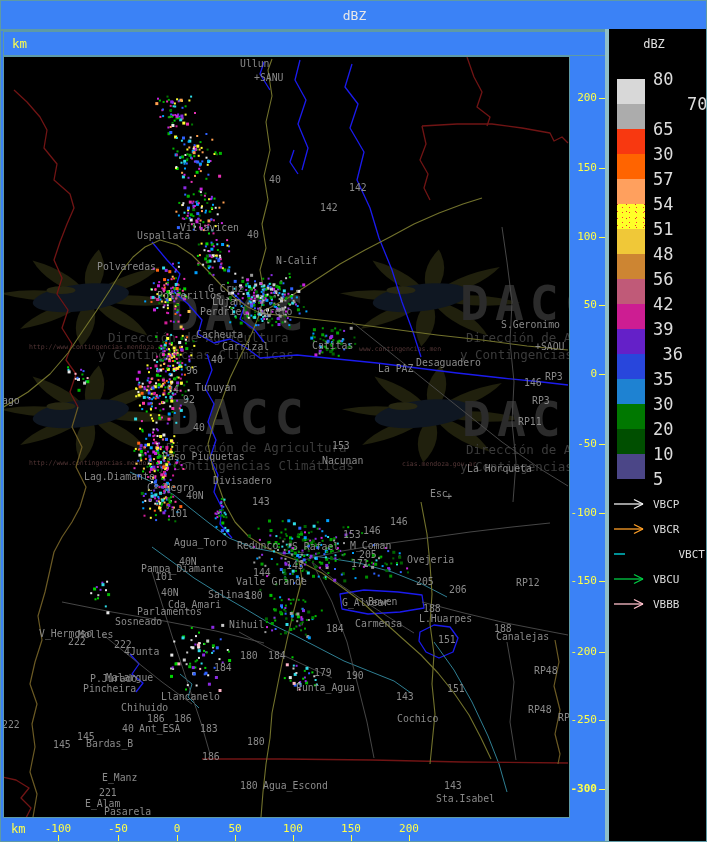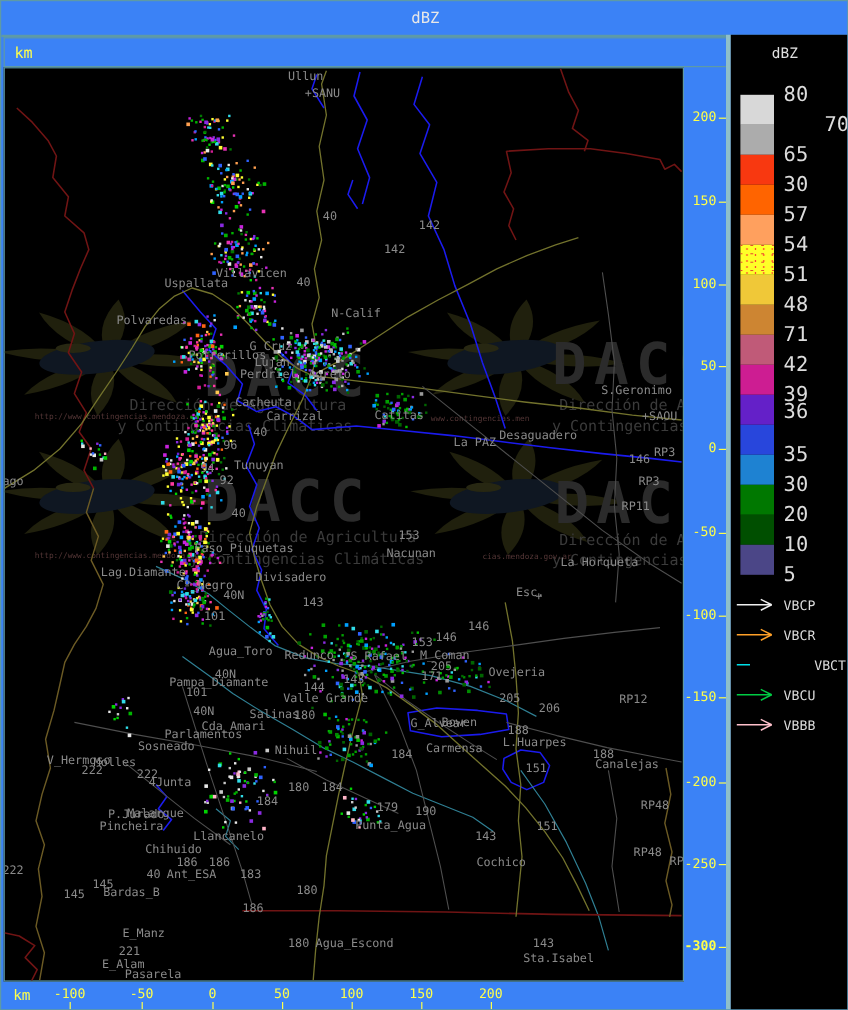--- a/index.html
+++ b/index.html
@@ -2041,24 +2041,24 @@
       <div class="sw" style="top: 400px; background: rgb(0, 79, 0);"></div>
       <div class="sw" style="top: 425px; background: rgb(75, 70, 135);"></div>
       <div class="sl" style="top: 44px;">80</div>
       <div class="sl" style="top: 69px; margin-left: 34px;">70</div>
       <div class="sl" style="top: 94px;">65</div>
       <div class="sl" style="top: 119px;">30</div>
       <div class="sl" style="top: 144px;">57</div>
       <div class="sl" style="top: 169px;">54</div>
       <div class="sl" style="top: 194px;">51</div>
       <div class="sl" style="top: 219px;">48</div>
-      <div class="sl" style="top: 244px;">71</div>
+      <div class="sl" style="top: 244px;">56</div>
       <div class="sl" style="top: 269px;">42</div>
       <div class="sl" style="top: 294px;">39</div>
-      <div class="sl" style="top: 308px;">36</div>
+      <div class="sl" style="top: 319px; text-align: right;">36</div>
       <div class="sl" style="top: 344px;">35</div>
       <div class="sl" style="top: 369px;">30</div>
       <div class="sl" style="top: 394px;">20</div>
       <div class="sl" style="top: 419px;">10</div>
       <div class="sl" style="top: 444px;">5</div>
       <div class="vrow" style="top: 468px;">
         <svg width="34" height="12">
           <g stroke="#f0f0f0" stroke-width="1.3" fill="none">
             <path d="M1,6 L30,6"></path>
             <path d="M30,6 L21,1.5"></path>

